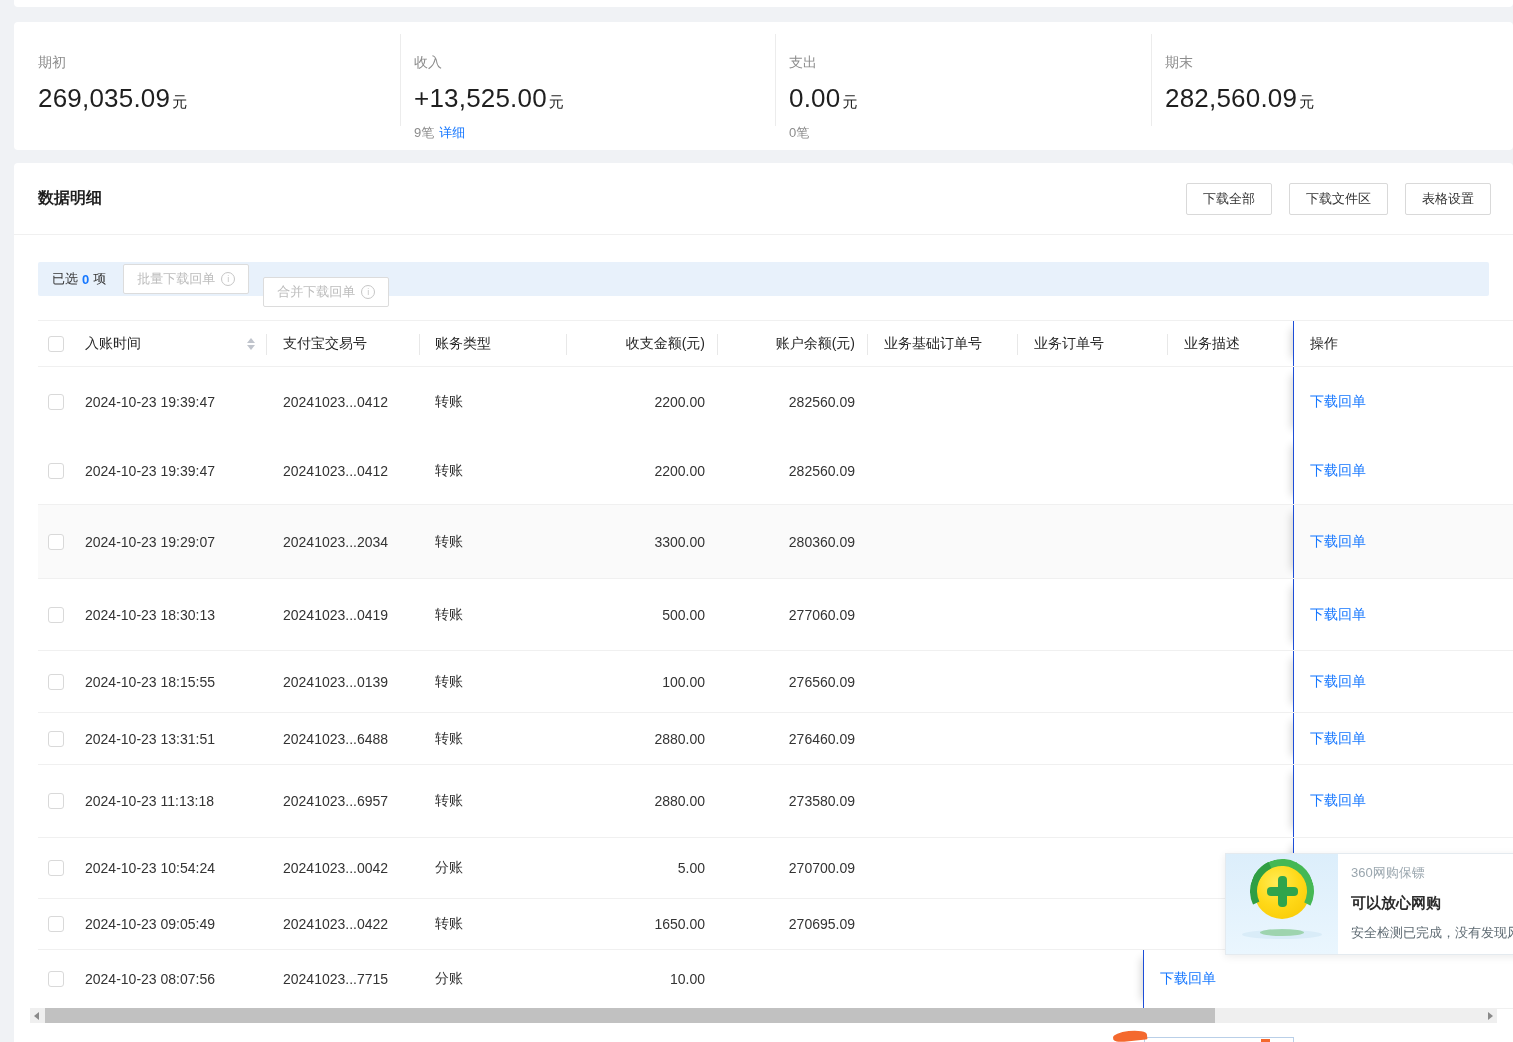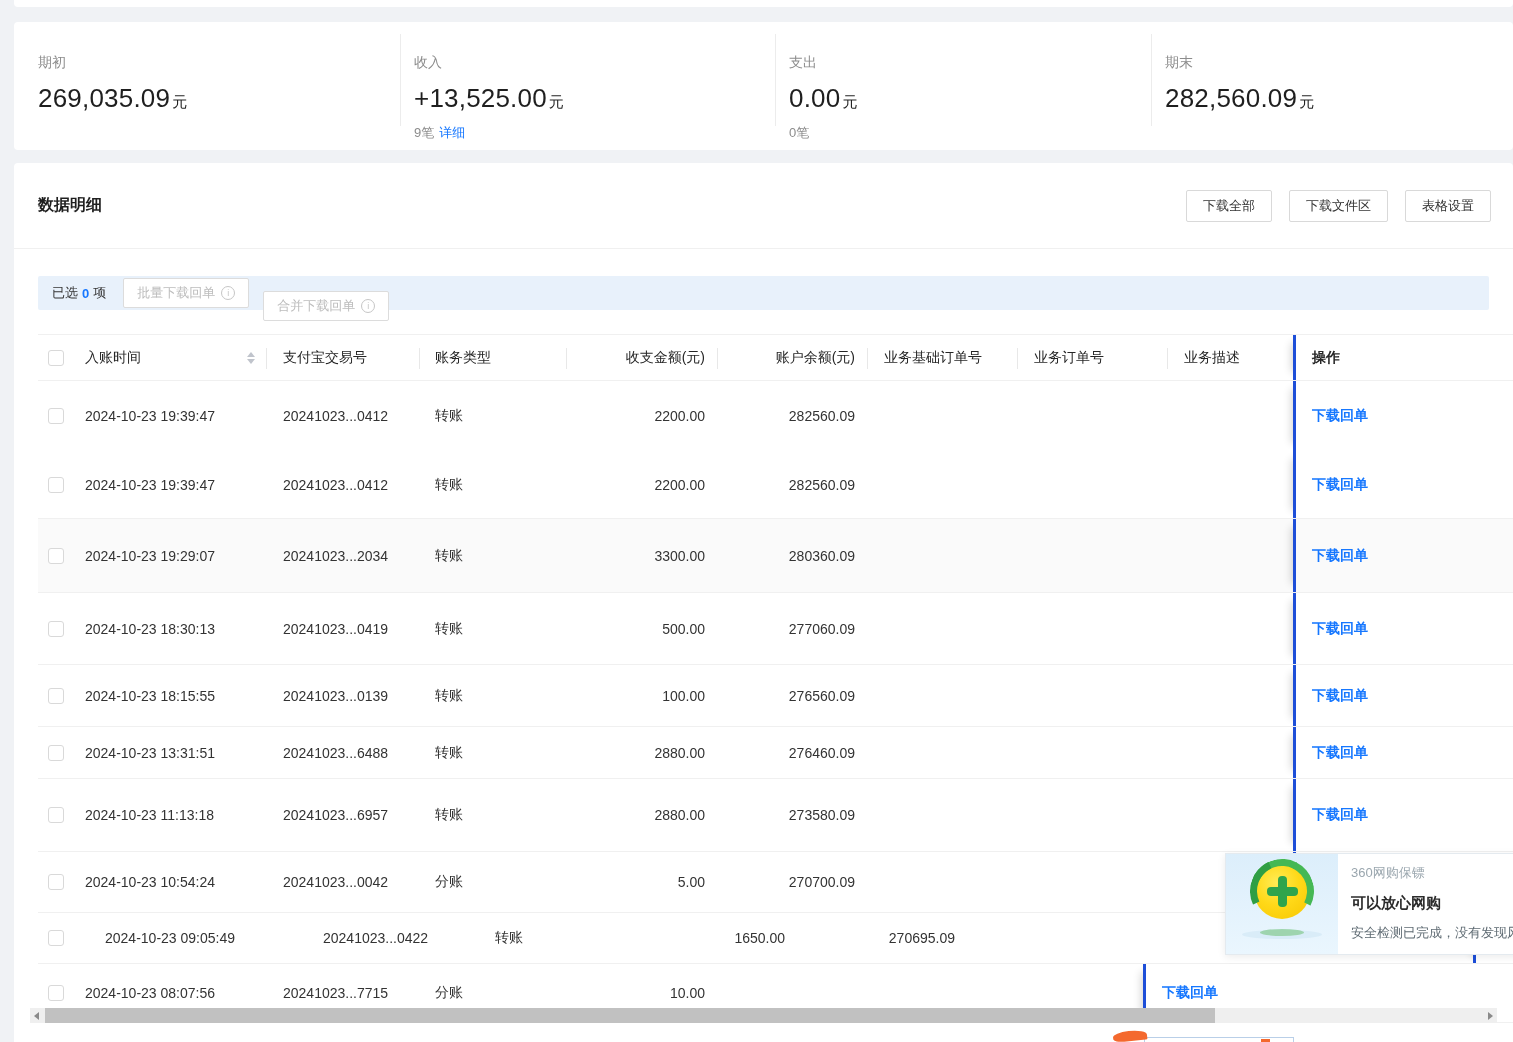--- a/index.html
+++ b/index.html
@@ -22,21 +22,21 @@
   .sum-col.w4 { flex:1; }
   .sum-col.div::before { content:""; position:absolute; left:0; top:12px; width:1px; height:92px; background:#ececec; }
   .sum-label { font-size:14px; color:#8c8c8c; }
   .sum-value { margin-top:11px; font-size:26px; font-weight:500; color:#1f1f1f; letter-spacing:0.2px; }
   .sum-value .unit { font-size:15px; font-weight:400; margin-left:2px; color:#1f1f1f; }
   .sum-sub { margin-top:10px; font-size:13px; color:#8c8c8c; }
   .sum-sub .lnk { color:#1677ff; margin-left:5px; cursor:pointer; }
 
   
   .main-card { position:absolute; left:14px; right:0; top:163px; bottom:0; background:#fff; border-radius:4px 4px 0 0; }
-  .panel-header { height:86px; display:flex; align-items:center; padding:0 22px 0 24px; border-bottom:1px solid #f0f0f0; }
+  .panel-header { height:72px; display:flex; align-items:center; padding:0 22px 0 24px; border-bottom:1px solid #f0f0f0; }
   .panel-title { font-size:16px; font-weight:600; color:#1f1f1f; }
   .toolbar { margin-left:auto; display:flex; gap:17px; }
   .btn { height:32px; padding:0 16px; background:#fff; border:1px solid #d9d9d9; border-radius:2px; font-size:13px; color:#333; display:inline-flex; align-items:center; cursor:pointer; font-family:inherit; }
 
   
   .selection-bar { margin:27px 24px 0 24px; height:34px; background:#e8f1fb; border-radius:2px; display:flex; align-items:center; padding-left:14px; font-size:13px; color:#333; }
   .sel-count { color:#1677ff; font-weight:700; margin:0 4px; }
   .btn-disabled { height:30px; padding:0 13px; background:#fff; border:1px solid #dcdcdc; border-radius:2px; font-size:13px; color:#bcbcbc; display:inline-flex; align-items:center; cursor:not-allowed; font-family:inherit; }
   .btn-disabled:first-of-type { margin-left:17px; }
   .btn-disabled + .btn-disabled { margin-left:14px;margin-top:25px; }
@@ -49,21 +49,21 @@
   .c { flex:none; padding:0 16px; white-space:nowrap; overflow:hidden; position:relative; height:100%; display:flex; align-items:center; }
   .c1 { width:38px; padding:0 0 0 10px; }
   .c2 { width:191px; padding-left:9px; }
   .c3 { width:153px; }
   .c4 { width:147px; padding-left:15px; }
   .c5 { width:151px; padding-right:13px; justify-content:flex-end; }
   .c6 { width:150px; padding-right:13px; justify-content:flex-end; }
   .c7 { width:150px; }
   .c8 { width:150px; }
   .c9 { width:125px; }
-  .c10 { width:220px; background:#fff; box-shadow:-10px 0 8px -8px rgba(0,0,0,0.16); border-left:3px solid #1d4ed8;font-weight:bold; }
+  .c10 { width:220px; background:#fff; box-shadow:-10px 0 8px -8px rgba(0,0,0,0.16); border-left:1px solid #1d4ed8; }
   .thead .c2 { justify-content:space-between; padding-right:12px; }
   .thead .hd-div::after { content:""; position:absolute; right:0; top:13px; height:21px; width:1px; background:#e8e8e8; }
   .sorter { display:inline-flex; flex-direction:column; gap:2px; cursor:pointer; }
   .sorter .up { width:0; height:0; border-left:4px solid transparent; border-right:4px solid transparent; border-bottom:5px solid #c0c4cc; }
   .sorter .dn { width:0; height:0; border-left:4px solid transparent; border-right:4px solid transparent; border-top:5px solid #c0c4cc; }
   .cb { width:16px; height:16px; background:#fff; border:1px solid #d9d9d9; border-radius:3px; cursor:pointer; flex:none; }
   .row { border-bottom:1px solid #f0f0f0; background:#fff; color:#333; }
   .row.nb { border-bottom:none; }
   .row.hl, .row.hl .c10 { background:#fafafa; }
   .act-link { color:#1677ff; text-decoration:none; cursor:pointer; font-size:14px; }
@@ -289,21 +289,21 @@
           <div class="c c4">分账</div>
           <div class="c c5">5.00</div>
           <div class="c c6">270700.09</div>
           <div class="c c7"></div>
           <div class="c c8"></div>
           <div class="c c9"></div>
           <div class="c c10">
             <a class="act-link">下载回单</a>
           </div>
         </div>
-        <div class="trow row" style="height: 51px; gap: 20px;">
+        <div class="trow row" style="height: 51px;">
           <div class="c c1">
             <span class="cb"></span>
           </div>
           <div class="c c2">2024-10-23 09:05:49</div>
           <div class="c c3">20241023...0422</div>
           <div class="c c4">转账</div>
           <div class="c c5">1650.00</div>
           <div class="c c6">270695.09</div>
           <div class="c c7"></div>
           <div class="c c8"></div>

